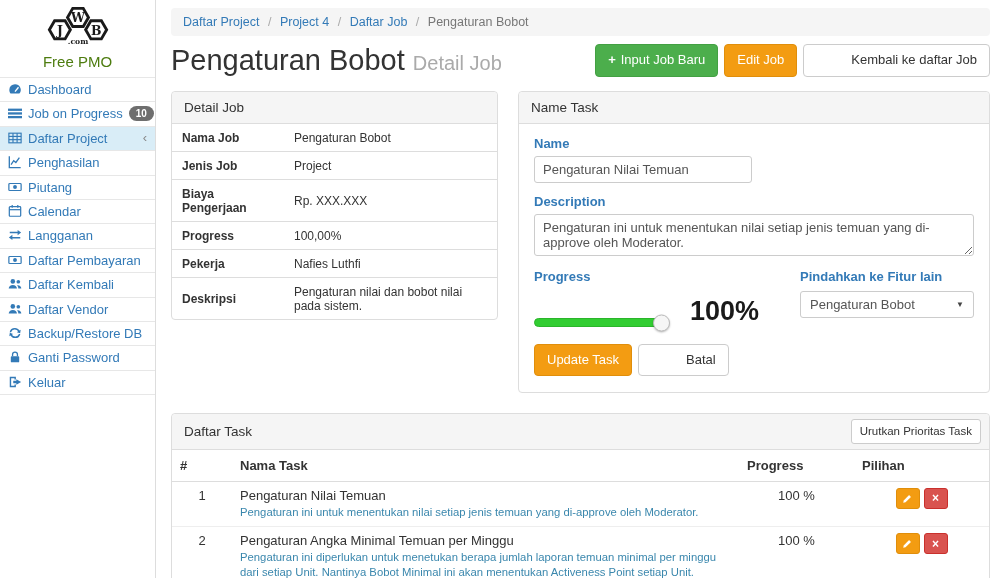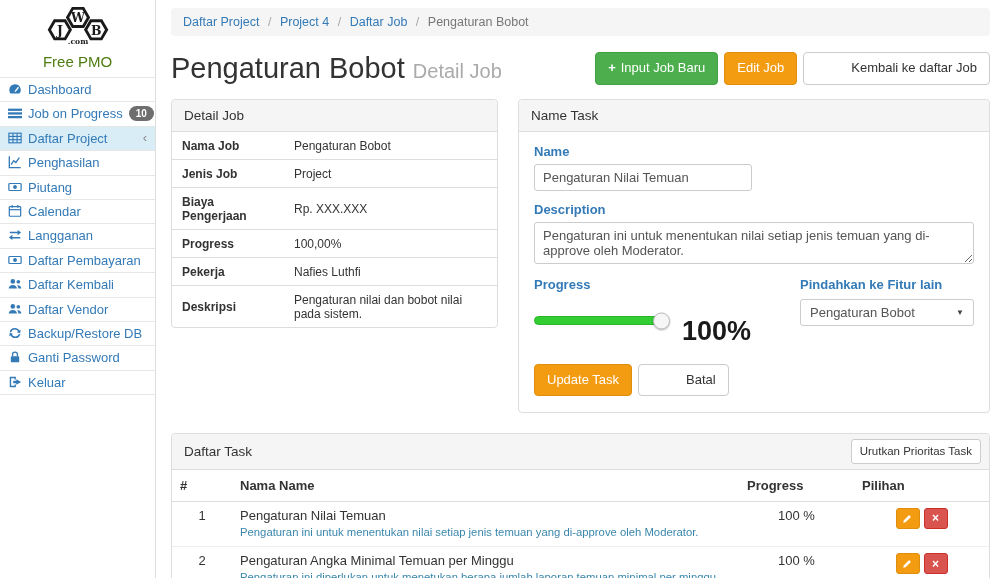--- a/index.html
+++ b/index.html
@@ -27,21 +27,21 @@
   .badge {
     margin-left:auto; background:#6e6e6e; color:#fff; font-weight:bold;
     font-size:10px; padding:2px 7px; border-radius:9px;
   }
   .chevron { margin-left:auto; color:#888; font-size:13px; line-height:1; }
 
   
   .main { flex:1; padding:8px 10px 0 15px; }
   .breadcrumb {
     background:#f5f5f5; border-radius:4px; padding:7px 12px;
-    font-size:12.5px; color:#777; margin-bottom:16px;
+    font-size:12.5px; color:#777; margin-bottom:8px;
   }
   .crumb-link { color:#337ab7; cursor:pointer; }
   .crumb-sep { color:#aaa; margin:0 5px; }
   .page-header { display:flex; align-items:center; justify-content:space-between; margin:8px 0 14px; }
   .page-title { font-size:29px; font-weight:normal; color:#333; }
   .page-subtitle { font-size:20px; color:#aaa; margin-left:8px; }
   .top-buttons { display:flex; gap:6px; align-items:center; }
 
   .btn {
     display:inline-flex; align-items:center; gap:5px;
@@ -77,21 +77,21 @@
     font-family:"Liberation Sans", sans-serif;
   }
   .desc-area {
     width:100%; height:42px; border:1px solid #ccc; border-radius:3px;
     padding:5px 8px; font-size:13px; color:#555; resize:both;
     font-family:"Liberation Sans", sans-serif; margin-bottom:2px;
   }
   .form-group { margin-bottom:11px; }
   .form-row { display:flex; margin-top:3px; }
   .col-left { width:238px; flex-shrink:0; }
-  .slider-line { display:flex; align-items:flex-start; gap:20px; margin-top:24px; }
+  .slider-line { display:flex; align-items:flex-end; gap:28px; margin-top:12px; }
   .slider { position:relative; width:128px; height:9px; background:#32cd32; border:1px solid #2bb52b; border-radius:5px; }
   .slider-handle {
     position:absolute; right:-9px; top:50%; transform:translateY(-50%);
     width:17px; height:17px; border-radius:50%;
     background:#f6f6f6; border:1px solid #bbb; box-shadow:0 1px 2px rgba(0,0,0,.25);
     cursor:pointer;
   }
   .progress-big { font-size:27px; font-weight:bold; color:#1a1a1a; }
   .col-right { flex:1; padding-left:28px; }
   .select-box {
@@ -385,21 +385,21 @@
 
     <div class="panel task-panel">
       <div class="task-heading">
         <span>Daftar Task</span>
         <button class="btn btn-default btn-sm">Urutkan Prioritas Task</button>
       </div>
       <table class="task-table">
         <thead>
           <tr>
             <th class="col-num">#</th>
-            <th>Nama Name</th>
+            <th>Nama Task</th>
             <th class="col-progress">Progress</th>
             <th class="col-actions">Pilihan</th>
           </tr>
         </thead>
         <tbody>
           <tr>
             <td class="col-num">1</td>
             <td>
               <div class="task-name">Pengaturan Nilai Temuan</div>
               <div class="task-desc">Pengaturan ini untuk menentukan nilai setiap jenis temuan yang di-approve oleh Moderator.</div>

